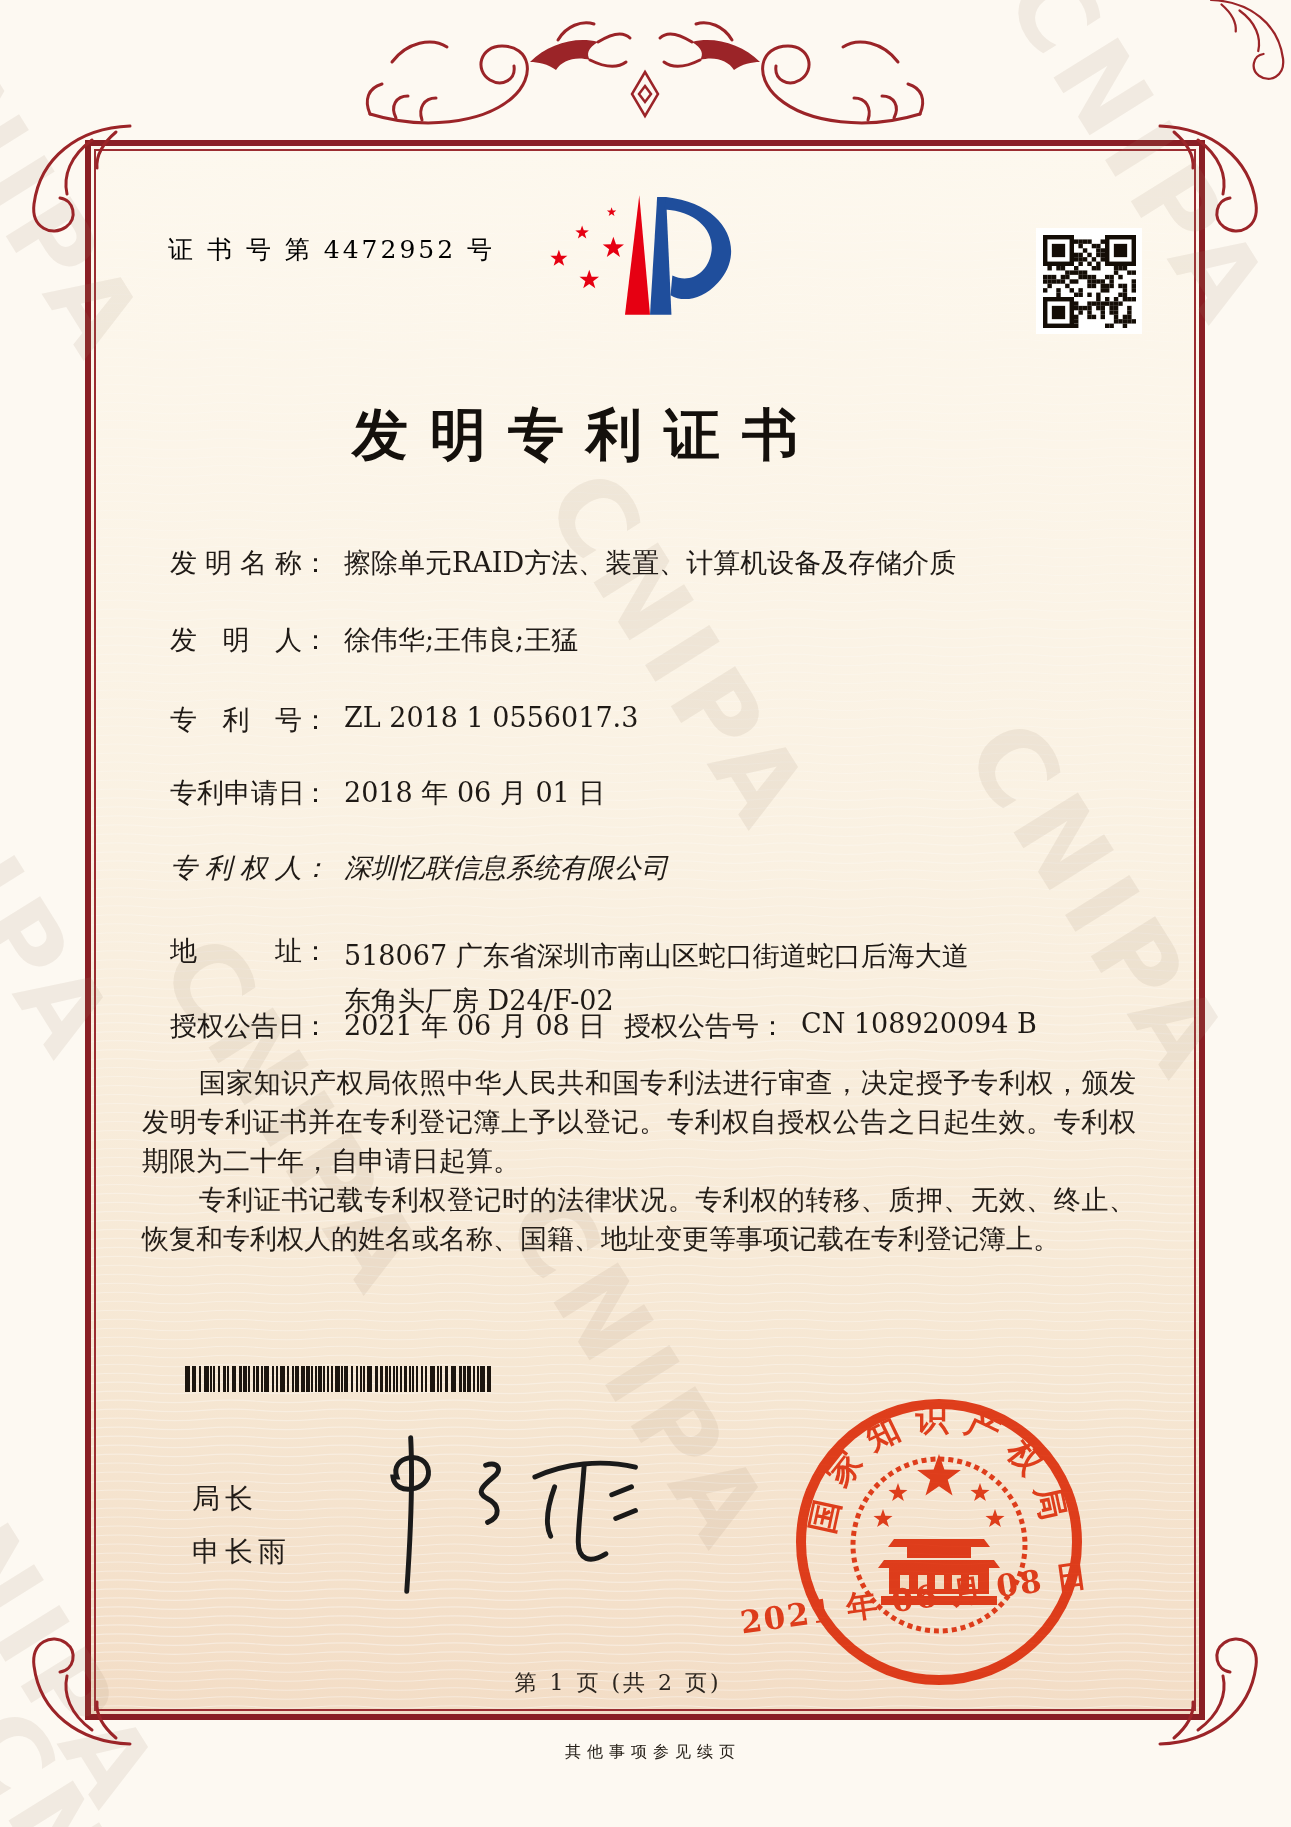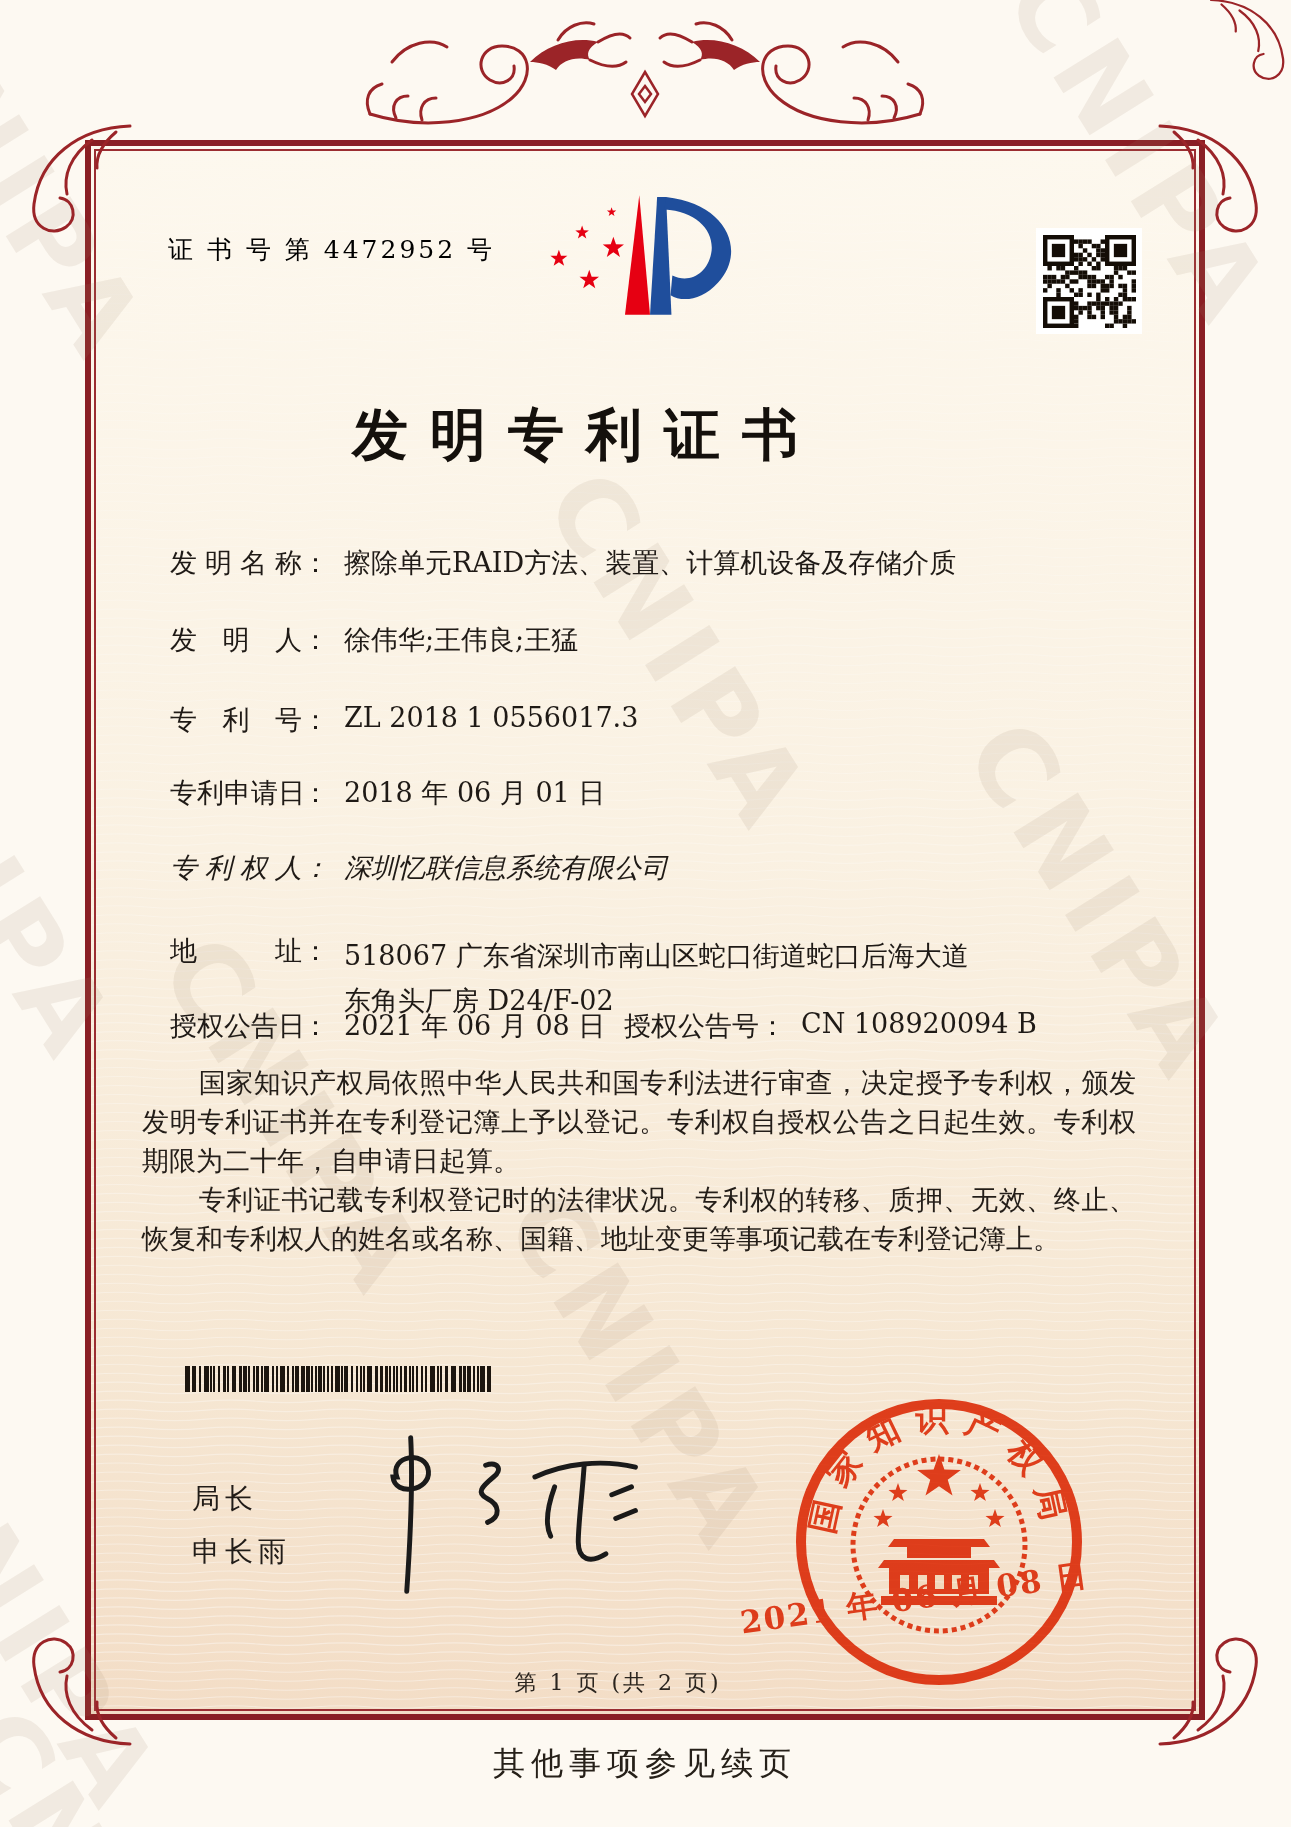--- a/index.html
+++ b/index.html
@@ -23,21 +23,21 @@
   .addr .fvalue{white-space:normal;width:650px;line-height:45px;}
   .grant2{position:absolute;left:454px;top:0;}
   .body-text{position:absolute;left:142px;top:1063px;width:994px;font-size:27px;line-height:39px;text-align:justify;color:#231d18;}
   .body-text p{margin:0;text-indent:2.1em;}
   .barcode{position:absolute;left:185px;top:1366px;width:312px;height:26px;}
   .sig-title{position:absolute;left:192px;top:1480px;font-size:28px;letter-spacing:5px;font-family:"DejaVu Sans", sans-serif;color:#211c18;}
   .sig-name{position:absolute;left:192px;top:1533px;font-size:28px;letter-spacing:5px;font-family:"DejaVu Sans", sans-serif;color:#211c18;}
   .sig-script{position:absolute;left:320px;top:1422px;width:345px;height:185px;}
   .seal{position:absolute;left:788px;top:1393px;width:302px;height:302px;z-index:4;mix-blend-mode:multiply;opacity:0.95;overflow:visible;}
   .page-info{position:absolute;left:448px;top:1668px;width:340px;text-align:center;font-size:22px;letter-spacing:3px;color:#2a241e;}
-  .cont-note{position:absolute;left:85px;top:1742px;width:1120px;text-align:center;font-size:32px;letter-spacing:6px;color:#262019;}
+  .cont-note{position:absolute;left:93px;top:1742px;width:1120px;text-align:center;font-size:16px;letter-spacing:6px;color:#262019;}
   .orn{position:absolute;z-index:2;overflow:visible;pointer-events:none;}
   .hidden-defs{position:absolute;width:0;height:0;overflow:hidden;}
 </style>
 </head>
 <body>
 
 <svg class="hidden-defs" aria-hidden="true">
   <defs>
     <path id="star" d="M0,-10 L2.35,-3.24 L9.51,-3.09 L3.80,1.24 L5.88,8.09 L0,4 L-5.88,8.09 L-3.80,1.24 L-9.51,-3.09 L-2.35,-3.24 Z"></path>
     <g id="flourish" fill="none" stroke="#9b2428" stroke-width="3" stroke-linecap="round">

